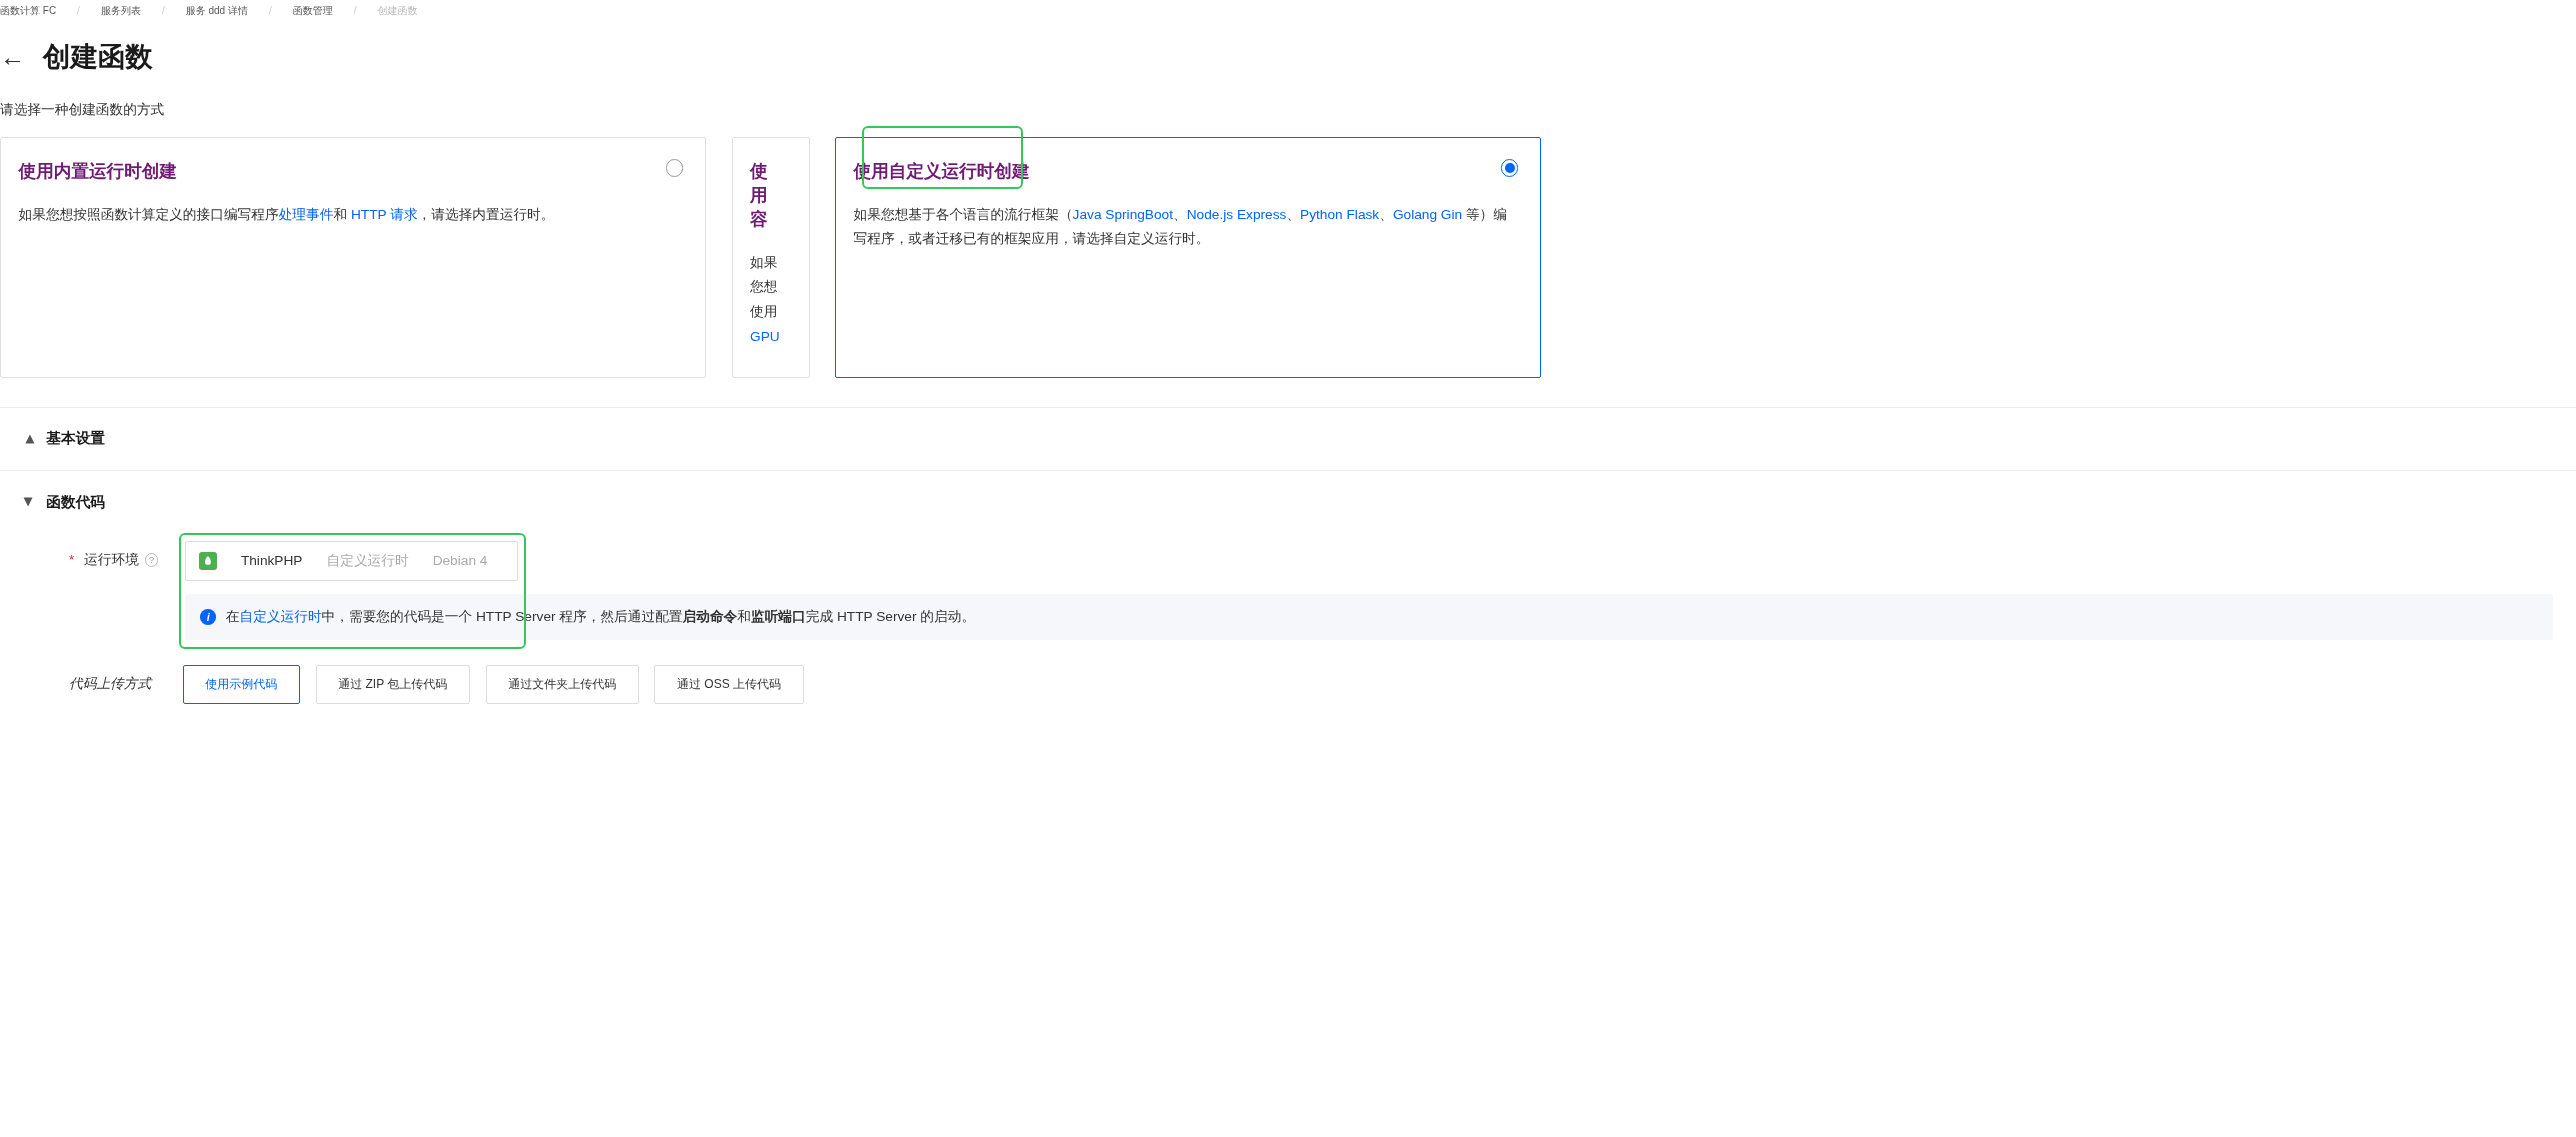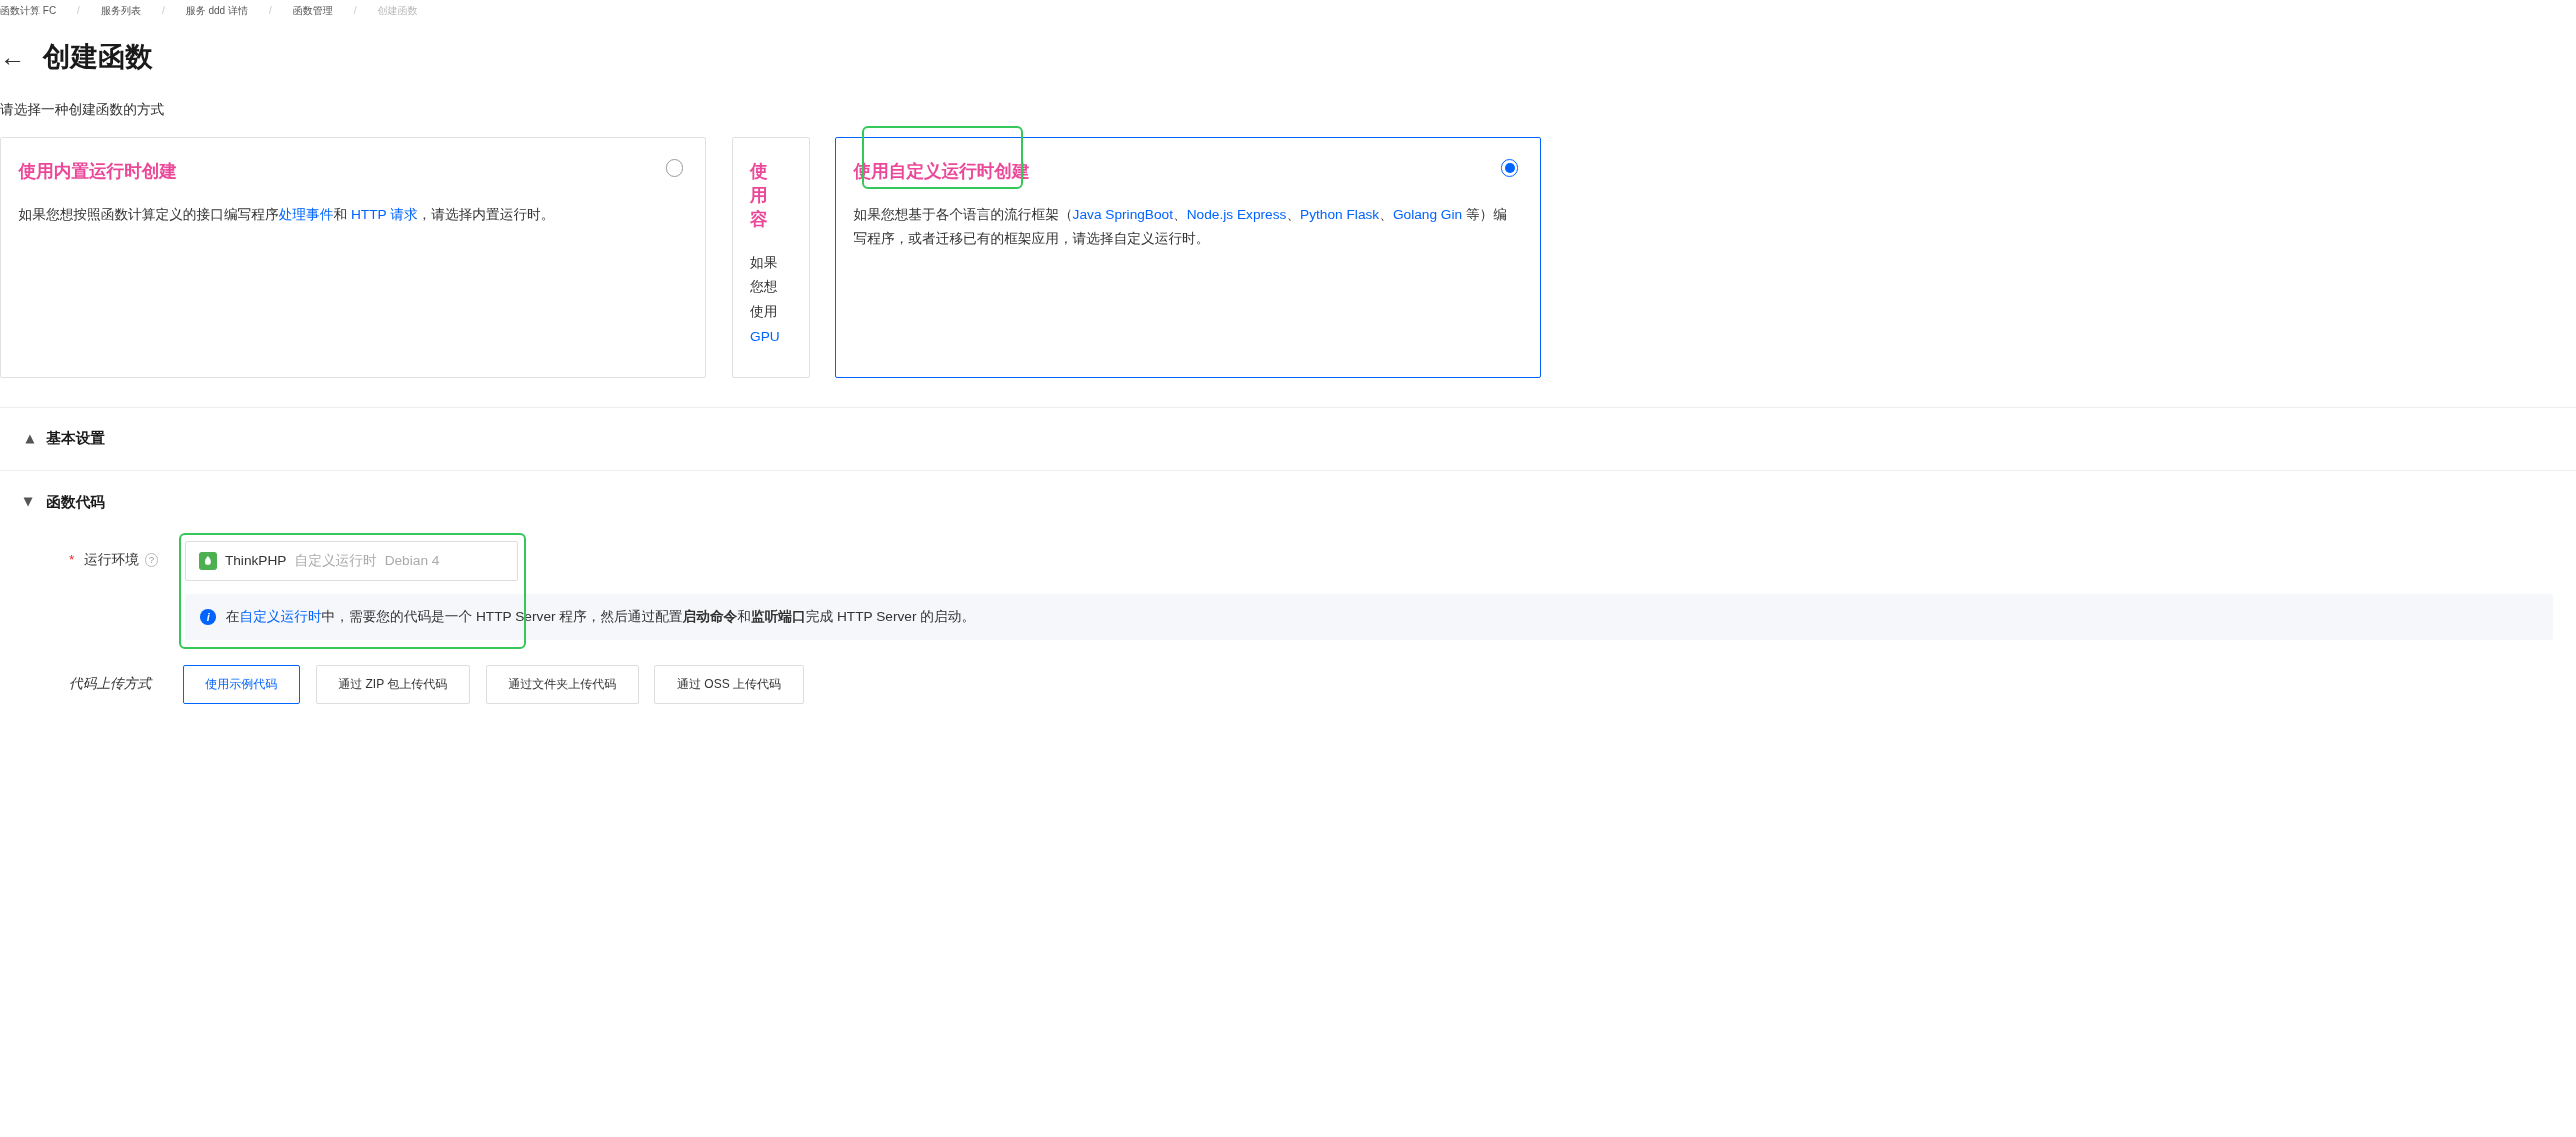--- a/index.html
+++ b/index.html
@@ -63,21 +63,21 @@
   position: relative;
   flex: 0 0 706px;
   min-height: 182px;
   cursor: pointer;
 }
 .card.selected { border: 1px solid #0064ff; }
 .card.partial { flex: 0 0 78px; min-width: 78px; }
 .card-title {
   font-size: 17.6px;
   font-weight: 600;
-  color: #ec4899;
+  color: #701a75;
   margin-bottom: 19.6px;
 }
 .card-desc {
   font-size: 13.7px;
   color: #333;
   line-height: 1.8;
 }
 .card-desc .link { color: #0064ff; }
 .radio {
   position: absolute;
@@ -167,21 +167,21 @@
   color: #999;
 }
 
 
 .runtime-select {
   border: 1px solid #ddd;
   border-radius: 2px;
   padding: 9.8px 13.7px;
   display: flex;
   align-items: center;
-  gap: 8px;
+  gap: 24px;
   width: 333px;
   background: #fff;
   cursor: pointer;
   position: relative;
 }
 .rt-icon {
   width: 17.6px;
   height: 17.6px;
   background: #4caf50;
   border-radius: 2.9px;

